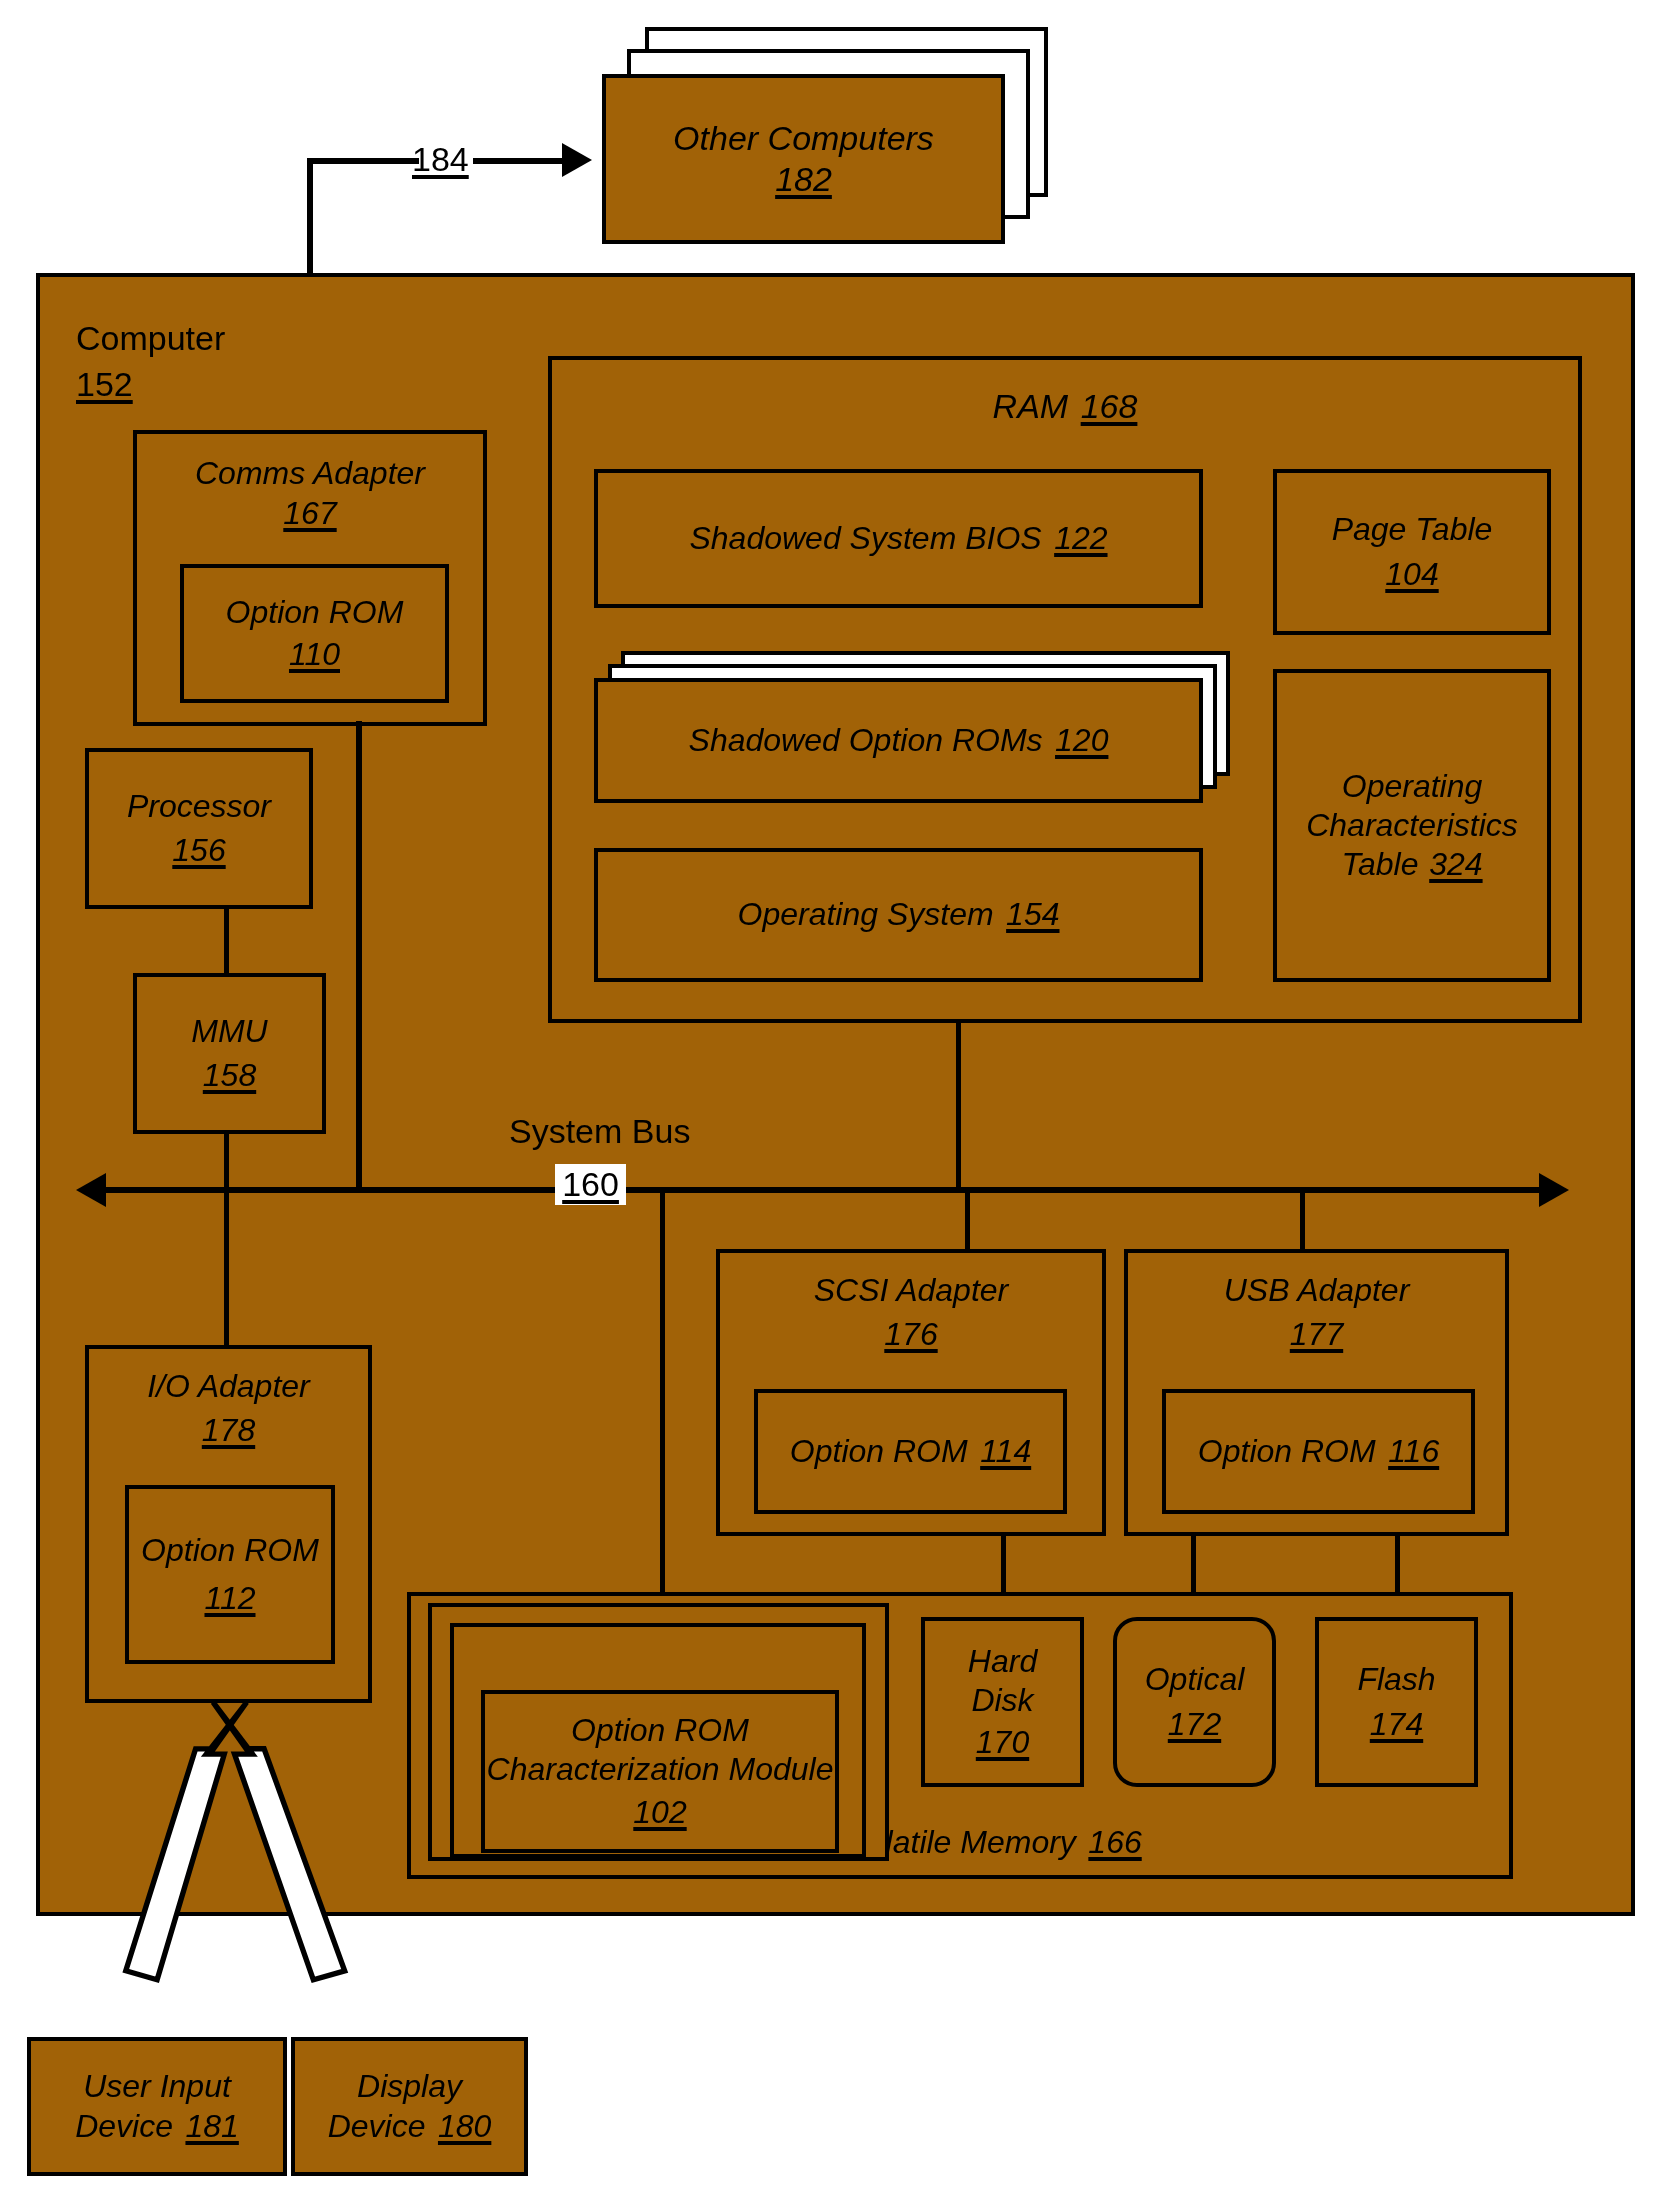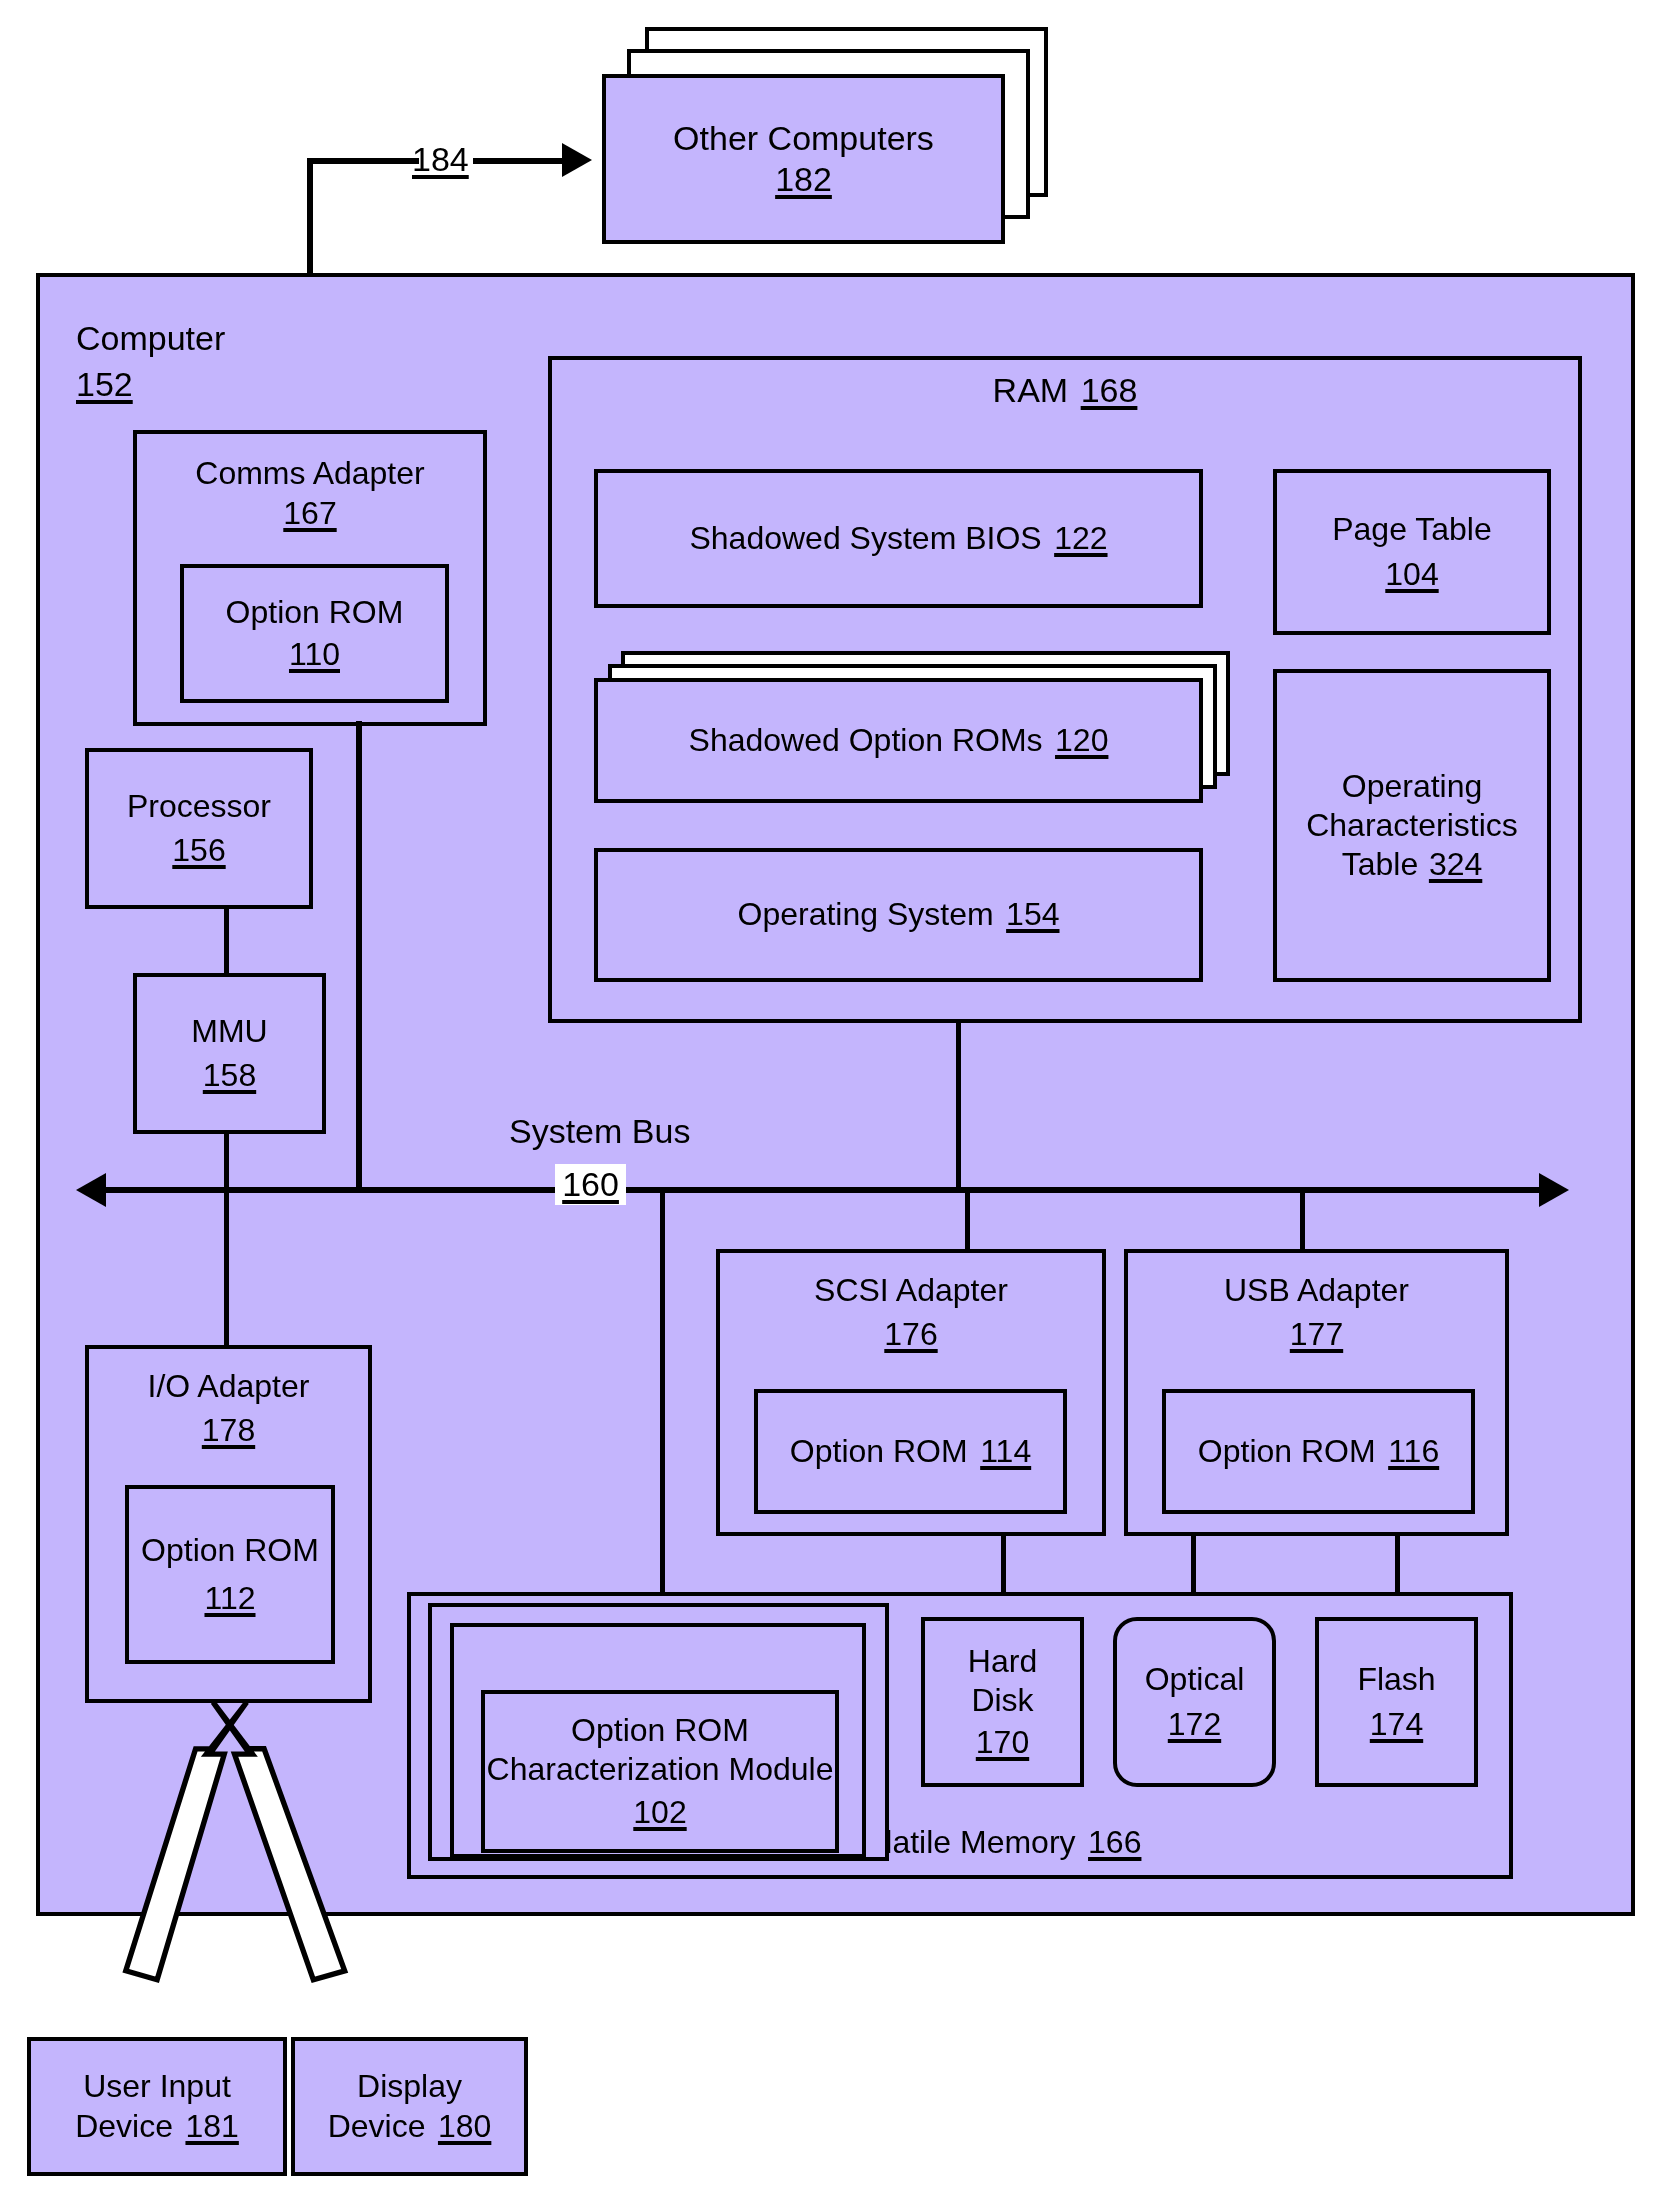--- a/index.html
+++ b/index.html
@@ -17,28 +17,29 @@
     width: 1674px;
     height: 2203px;
     background: #ffffff;
     overflow: hidden;
   }
 
   
   .box {
     position: absolute;
     border: 4.5px solid #000;
-    background: #c4b5fd;
+    background: #a16207;
     box-sizing: border-box;
     display: flex;
     flex-direction: column;
     align-items: center;
     justify-content: center;
     text-align: center;
     line-height: 1.22;
+    font-style: italic;
   }
   .box.outer { border-width: 4.5px; }
 
   .lbl {
     display: block;
     white-space: nowrap;
   }
 
   
   .ref {
@@ -154,21 +155,21 @@
 
   <div class="line vline" style="left:224px; top:905px; width:5.4px; height:72px;"></div>
 
   <div class="box" style="left:133px; top:973px; width:193px; height:161px;">
     <span class="lbl fs-lg">MMU</span>
     <span class="lbl fs-lg ref" style="margin-top:5.4px;">158</span>
   </div>
 
   <div class="line vline" style="left:224px; top:1130px; width:5.4px; height:63px;"></div>
 
-  <div class="box" style="left:548px; top:356px; width:1034px; height:667px; justify-content:flex-start; align-items:center; padding-top:10px;">
+  <div class="box" style="left:548px; top:356px; width:1034px; height:667px; justify-content:flex-start; align-items:center; padding-top:26px;">
     <div class="inline-row fs-xl">
       <span class="lbl">RAM</span>
       <span class="lbl ref">168</span>
     </div>
 
     <div class="box" style="position:absolute; left:42px; top:109px; width:609px; height:139px;">
       <div class="inline-row fs-lg">
         <span class="lbl">Shadowed System BIOS</span>
         <span class="lbl ref">122</span>
       </div>

